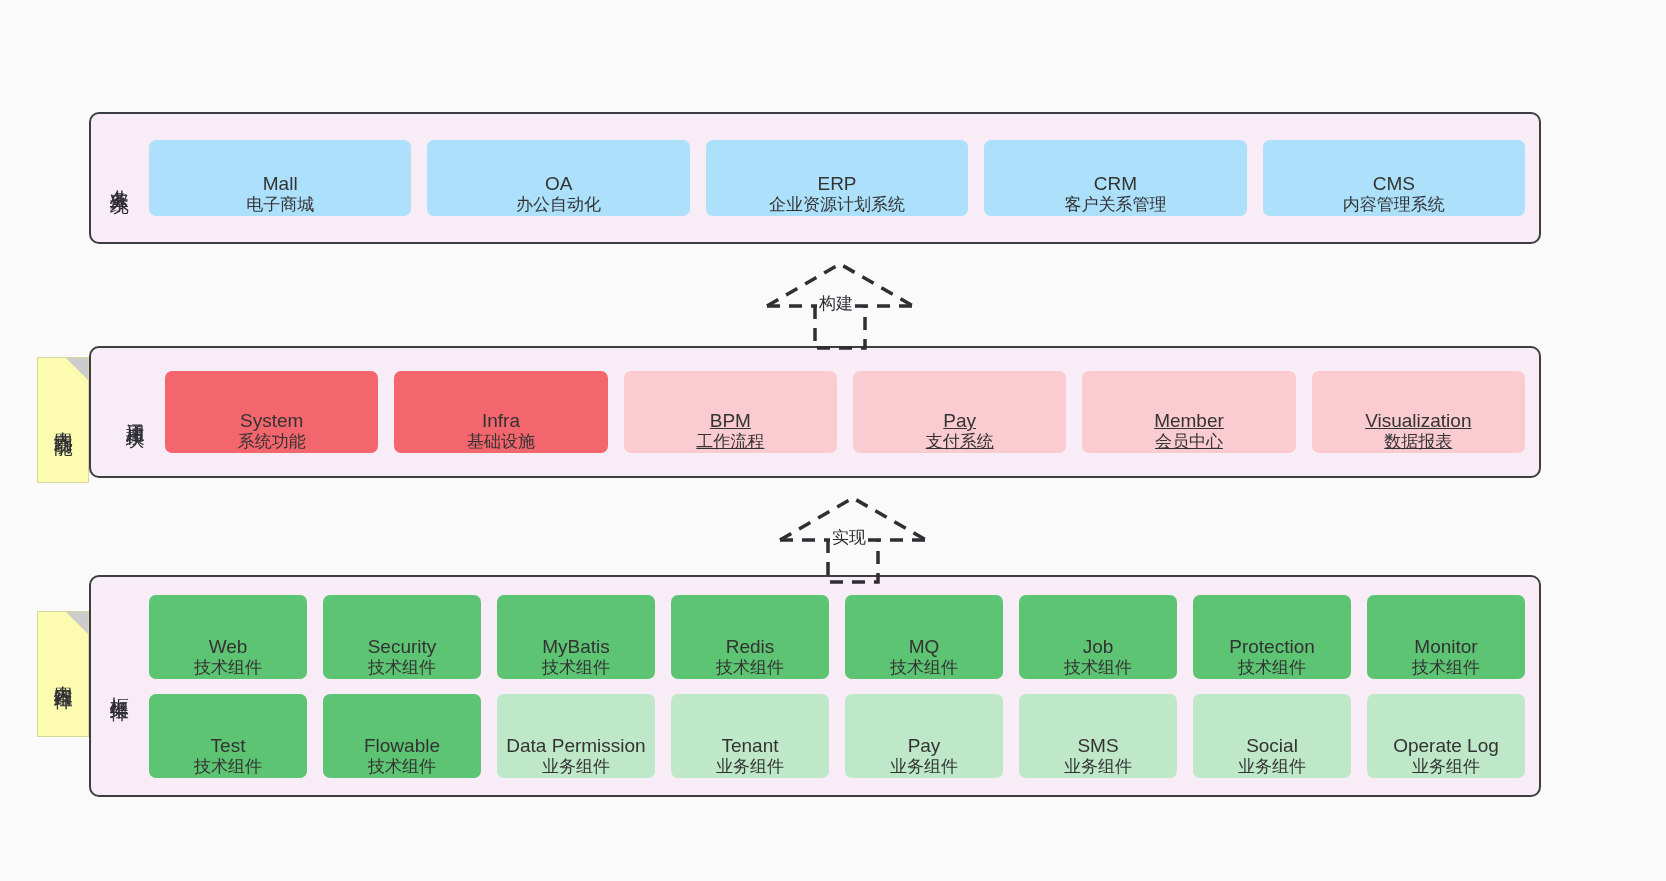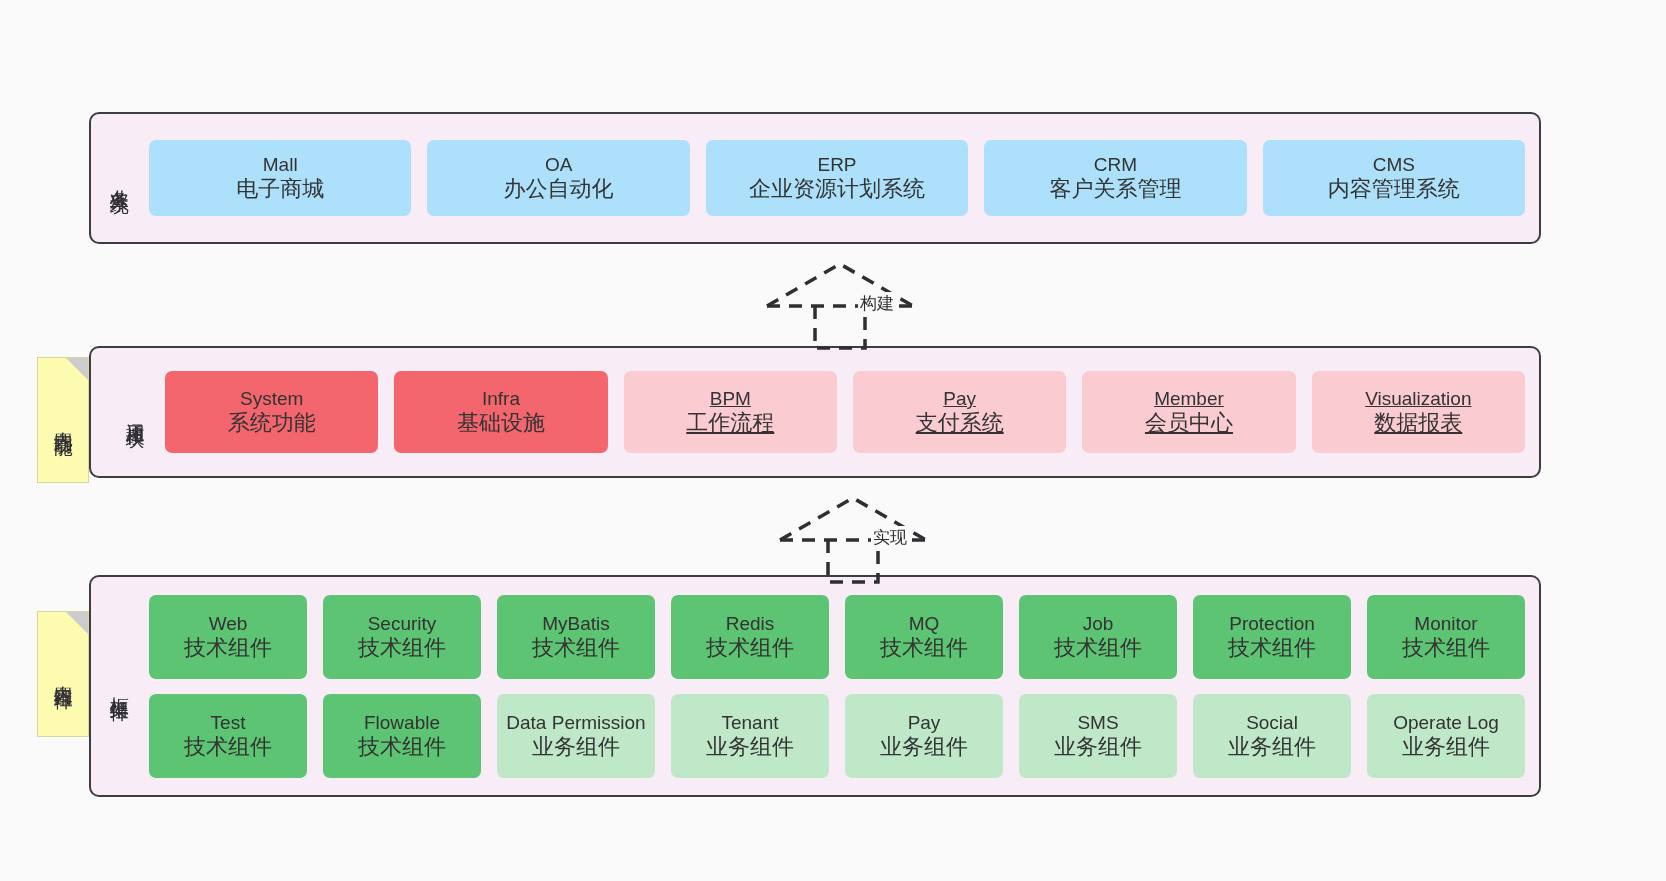--- a/index.html
+++ b/index.html
@@ -61,27 +61,27 @@
     display: flex;
     gap: 16px;
     align-items: stretch;
   }
   .card {
     flex: 1 1 0;
     border-radius: 7px;
     display: flex;
     flex-direction: column;
     align-items: center;
-    justify-content: center;
+    justify-content: flex-end;
     text-align: center;
     line-height: 1.22;
     color: #333333;
   }
   .card .c-title { font-size: 19px; }
-  .card .c-sub   { font-size: 22px; }
+  .card .c-sub   { font-size: 17px; }
 
   
   #layer-business { left: 89px; top: 112px; width: 1452px; height: 132px; }
   #layer-business .card-row { height: 76px; }
   .card.blue { background: #ace0fb; }
 
   
   #layer-modules { left: 89px; top: 346px; width: 1452px; height: 132px; padding-left: 16px; }
   #layer-modules .card-row { height: 82px; }
   .card.red   { background: #f4666d; }
@@ -128,21 +128,20 @@
     z-index: 4;
   }
   .uml svg { display: block; overflow: visible; }
   .uml-label {
     position: absolute;
     font-size: 17px;
     color: #2e2e33;
     background: #fafafa;
     padding: 0 2px;
     white-space: nowrap;
-    margin-left: 41px;
   }
   #uml-build { left: 755px; top: 258px; width: 170px; height: 90px; }
   #uml-build .uml-label { left: 62px; top: 34px; }
   #uml-impl  { left: 768px; top: 492px; width: 170px; height: 90px; }
   #uml-impl  .uml-label { left: 62px; top: 34px; }
 </style>
 </head>
 <body>
 
 <div id="stage">

